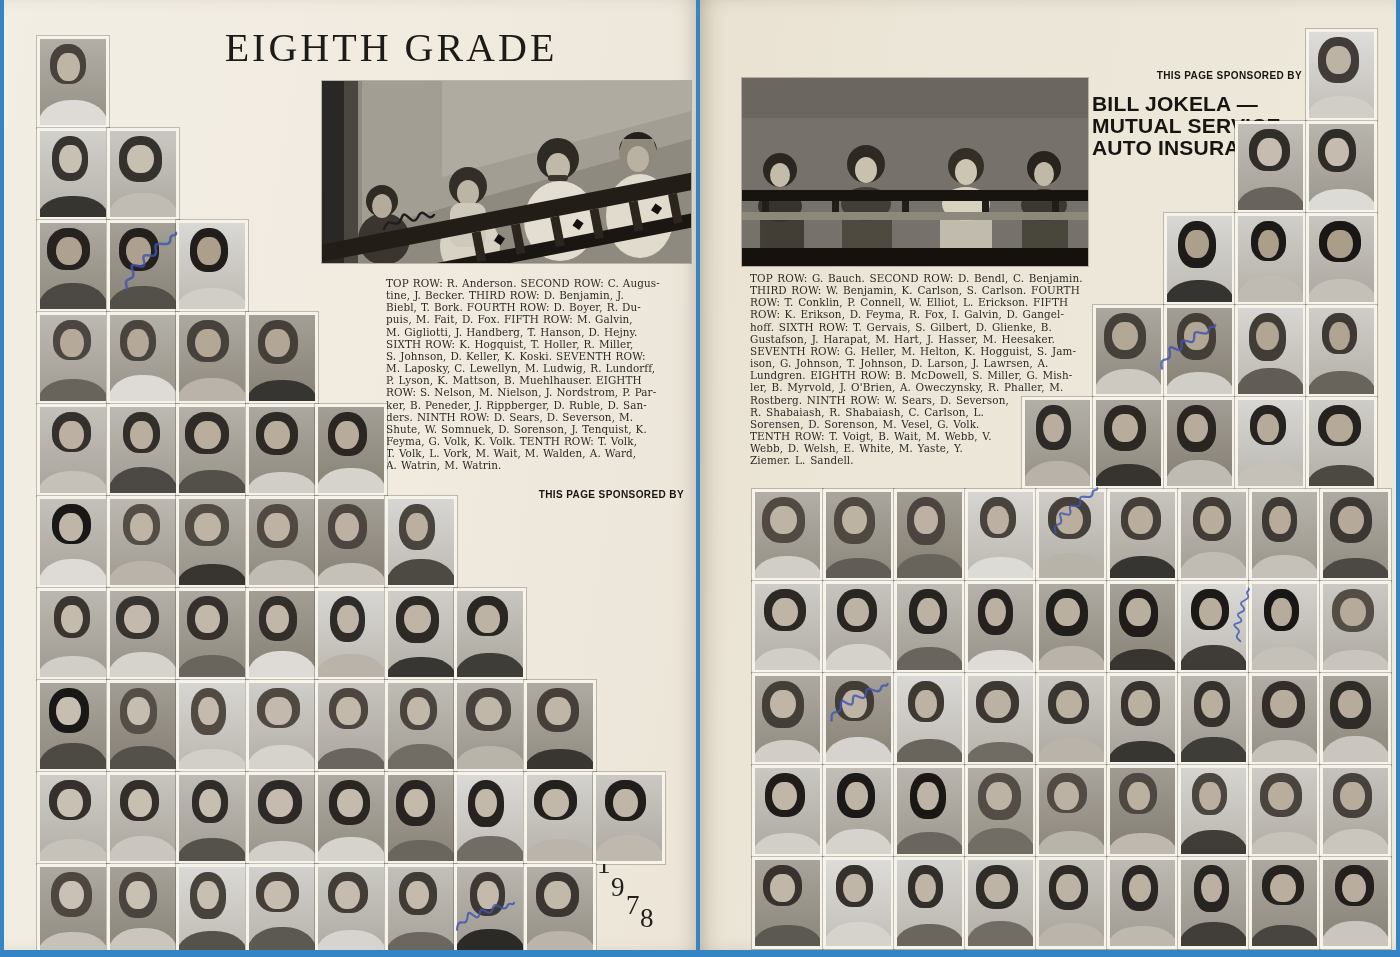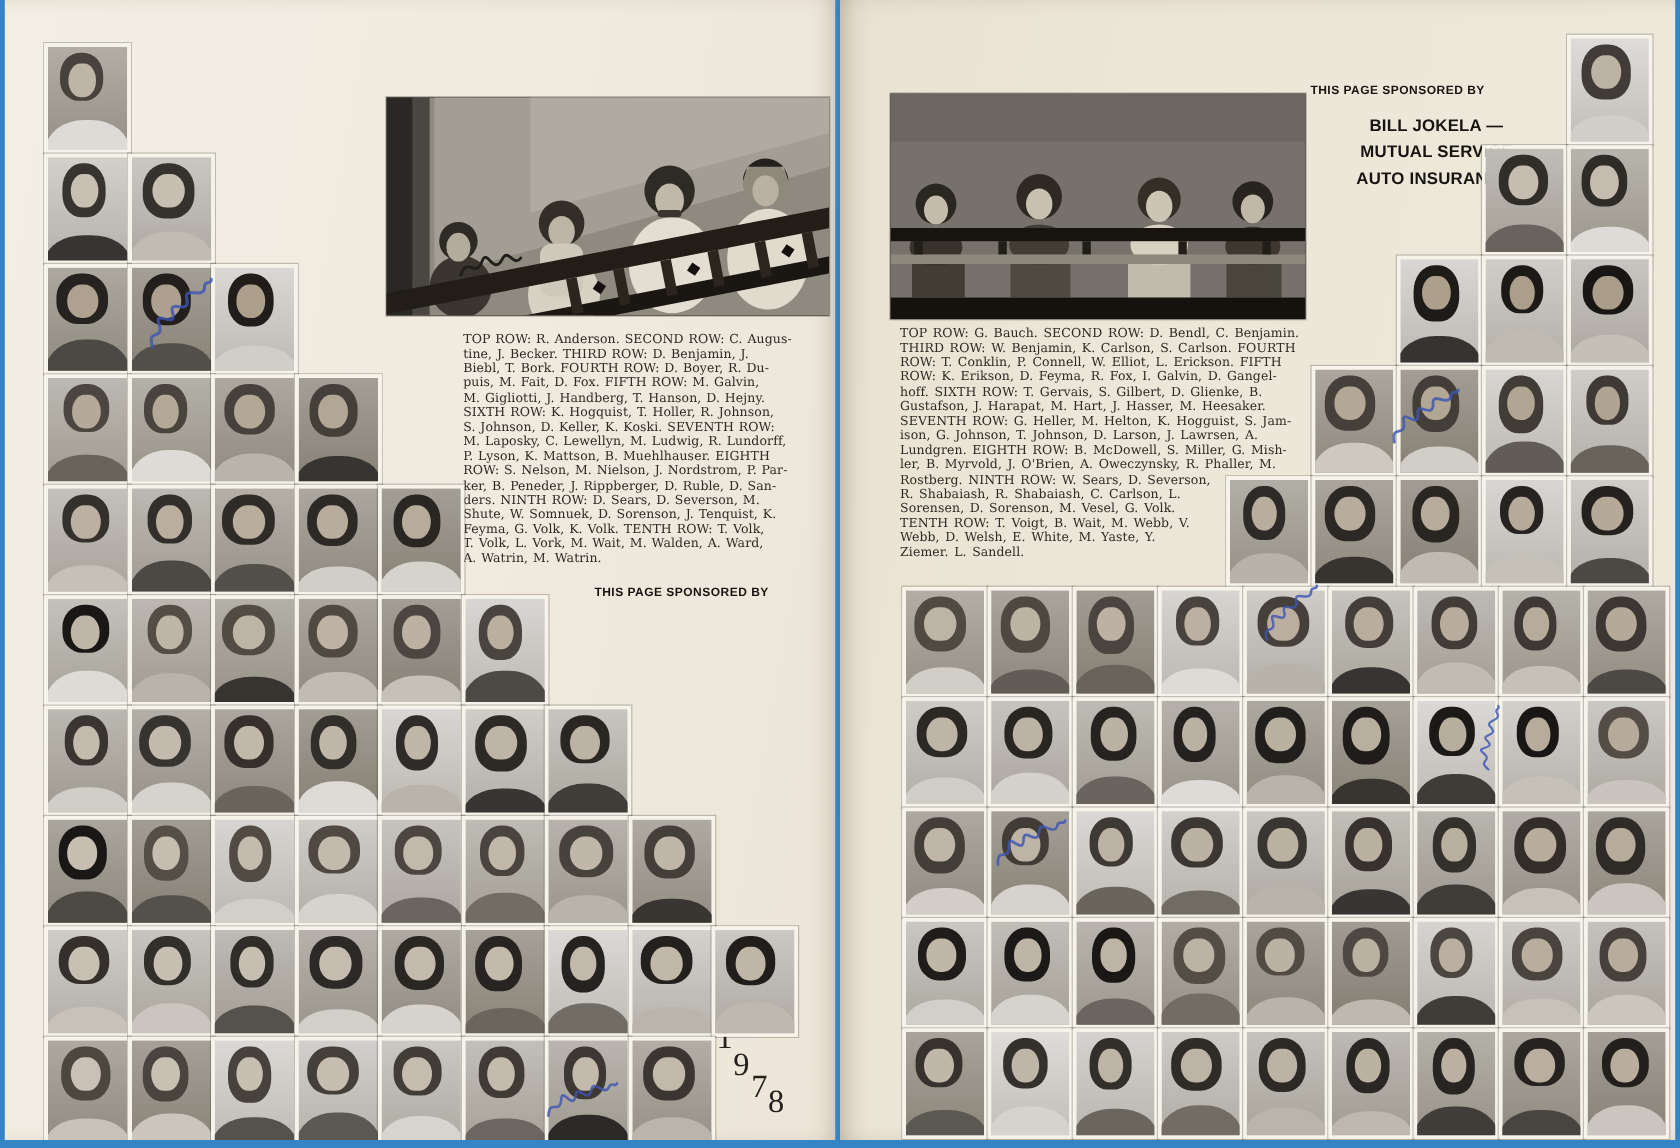--- a/index.html
+++ b/index.html
@@ -34,28 +34,28 @@
   .title-right{left:0px;width:630px;top:24px;}
   .caption{position:absolute;color:#2d2b26;}
   .caption .cap-line{
     font-family:"DejaVu Serif", serif;
     font-size:10.4px;line-height:12.15px;
     letter-spacing:.1px;white-space:pre;
   }
   .caption-left{left:382px;top:277px;width:285px;word-spacing:.6px;}
   .caption-right{left:50px;top:272px;width:340px;word-spacing:1.2px;}
   .sponsor{position:absolute;color:#161511;font-family:"Liberation Sans", sans-serif;}
-  .sponsor .kicker{font-weight:bold;font-size:10px;letter-spacing:.4px;}
+  .sponsor .kicker{font-weight:bold;font-size:10px;letter-spacing:.4px;text-align:right;}
   .sponsor .sp-line{font-weight:bold;}
   .sponsor-left{left:448px;top:489px;width:232px;text-align:center;}
   .sponsor-left .kicker{margin-bottom:3px;}
   .sponsor-left .sp-line{font-size:14.5px;line-height:18px;}
   .sponsor-right{left:392px;top:70px;width:210px;text-align:left;}
   .sponsor-right .kicker{margin-bottom:12px;}
-  .sponsor-right .sp-line{font-size:14px;line-height:22px;letter-spacing:.2px;text-align:center;}
+  .sponsor-right .sp-line{font-size:21px;line-height:22px;letter-spacing:.2px;}
   .photo{
     position:absolute;
     border:3px solid #f6f3eb;
     box-shadow:0 0 0 1px rgba(60,54,42,.28);
     overflow:hidden;
   }
   .photo .pp{position:absolute;}
   .group-photo{
     position:absolute;
     box-shadow:0 0 0 1px rgba(60,54,42,.3);
@@ -67,20 +67,21 @@
     font-size:27px;color:#23211c;
   }
   .sig{position:absolute;pointer-events:none;}
 </style>
 </head>
 <body>
 
 <div class="canvas">
 
   <div class="page page-left" id="pageL">
+    <h1 class="title title-left">EIGHTH GRADE</h1>
 
     <div class="group-photo" style="left:318px;top:81px;width:369px;height:182px;">
       <svg width="369" height="182" viewBox="0 0 369 182">
         <rect width="369" height="182" fill="#8f8a80"></rect>
         <polygon points="40,0 369,0 369,58 40,150" fill="#a39e94"></polygon>
         <polygon points="120,0 369,0 369,30 120,96" fill="#b0aba0"></polygon>
         <rect x="0" y="0" width="22" height="182" fill="#2a2824"></rect>
         <rect x="22" y="0" width="14" height="182" fill="#4a4740"></rect>
 
         <g>
@@ -121,21 +122,21 @@
         <path d="M62,148 C68,132 74,152 80,136 C84,126 90,150 97,134 C102,126 106,142 112,134" stroke="#201e1a" stroke-width="2.4" fill="none" stroke-linecap="round"></path>
       </svg>
     </div>
 
     <div class="caption caption-left" id="captionL">
         <div class="cap-line">TOP ROW: R. Anderson. SECOND ROW: C. Augus-</div>
         <div class="cap-line">tine, J. Becker. THIRD ROW: D. Benjamin, J.</div>
         <div class="cap-line">Biebl, T. Bork. FOURTH ROW: D. Boyer, R. Du-</div>
         <div class="cap-line">puis, M. Fait, D. Fox. FIFTH ROW: M. Galvin,</div>
         <div class="cap-line">M. Gigliotti, J. Handberg, T. Hanson, D. Hejny.</div>
-        <div class="cap-line">SIXTH ROW: K. Hogquist, T. Holler, R. Johnson,</div>
+        <div class="cap-line">SIXTH ROW: K. Hogquist, T. Holler, R. Miller,</div>
         <div class="cap-line">S. Johnson, D. Keller, K. Koski. SEVENTH ROW:</div>
         <div class="cap-line">M. Laposky, C. Lewellyn, M. Ludwig, R. Lundorff,</div>
         <div class="cap-line">P. Lyson, K. Mattson, B. Muehlhauser. EIGHTH</div>
         <div class="cap-line">ROW: S. Nelson, M. Nielson, J. Nordstrom, P. Par-</div>
         <div class="cap-line">ker, B. Peneder, J. Rippberger, D. Ruble, D. San-</div>
         <div class="cap-line">ders. NINTH ROW: D. Sears, D. Severson, M.</div>
         <div class="cap-line">Shute, W. Somnuek, D. Sorenson, J. Tenquist, K.</div>
         <div class="cap-line">Feyma, G. Volk, K. Volk. TENTH ROW: T. Volk,</div>
         <div class="cap-line">T. Volk, L. Vork, M. Wait, M. Walden, A. Ward,</div>
         <div class="cap-line">A. Watrin, M. Watrin.</div>

